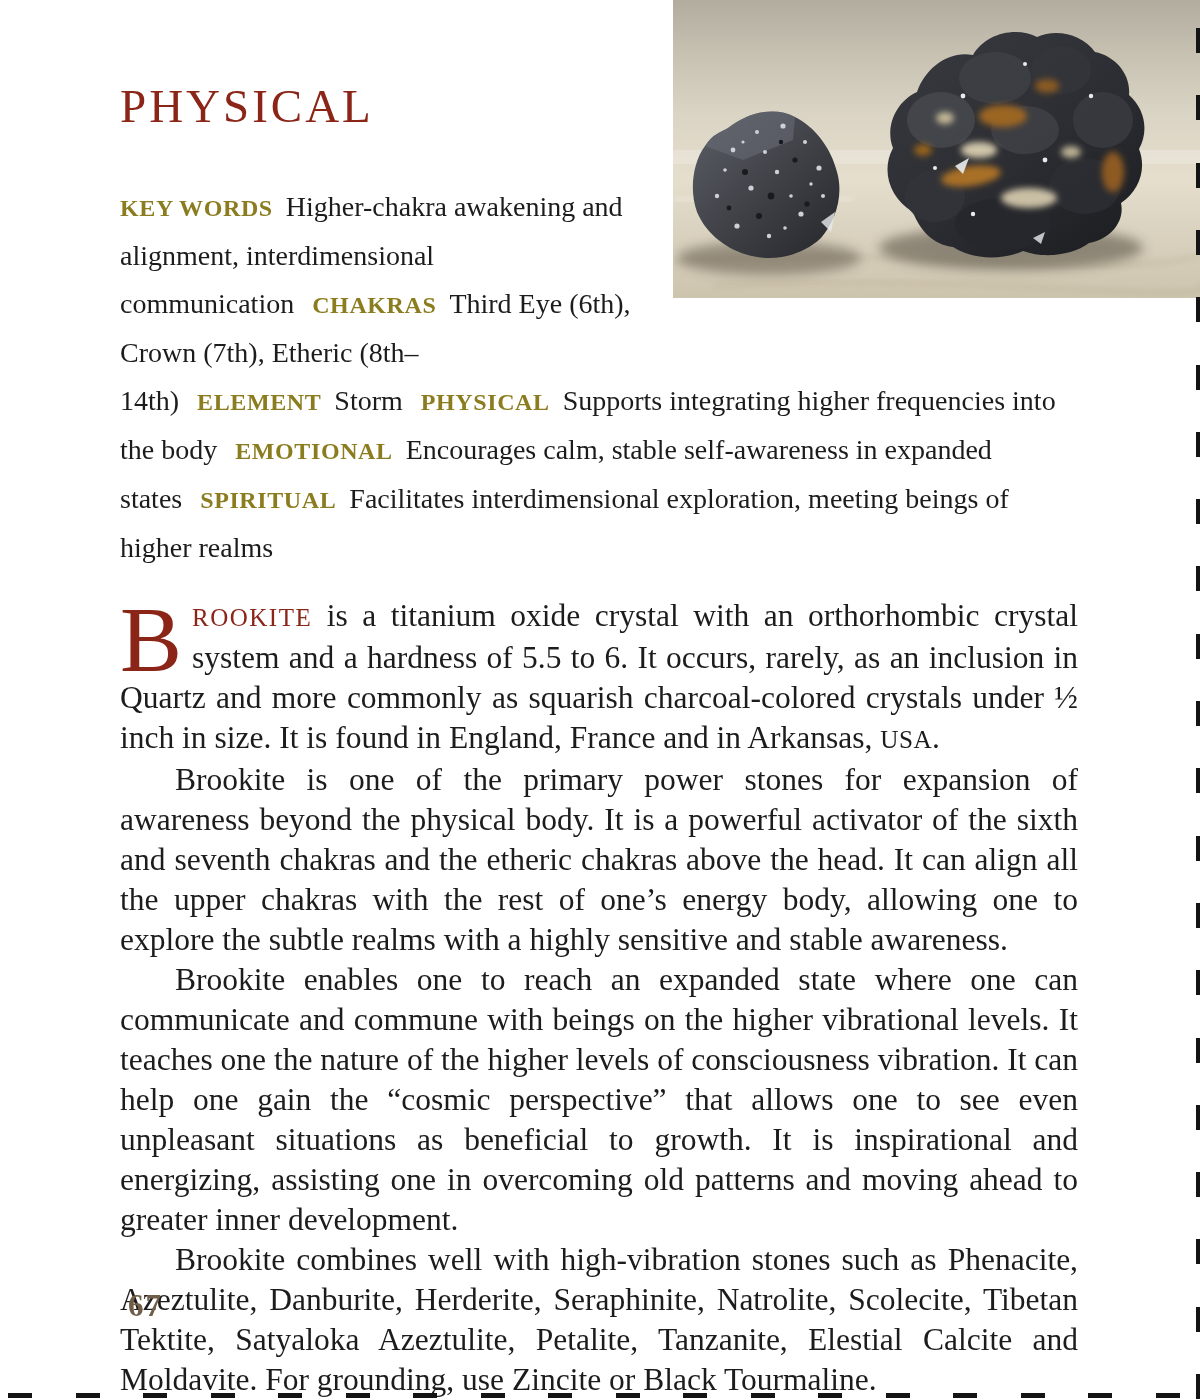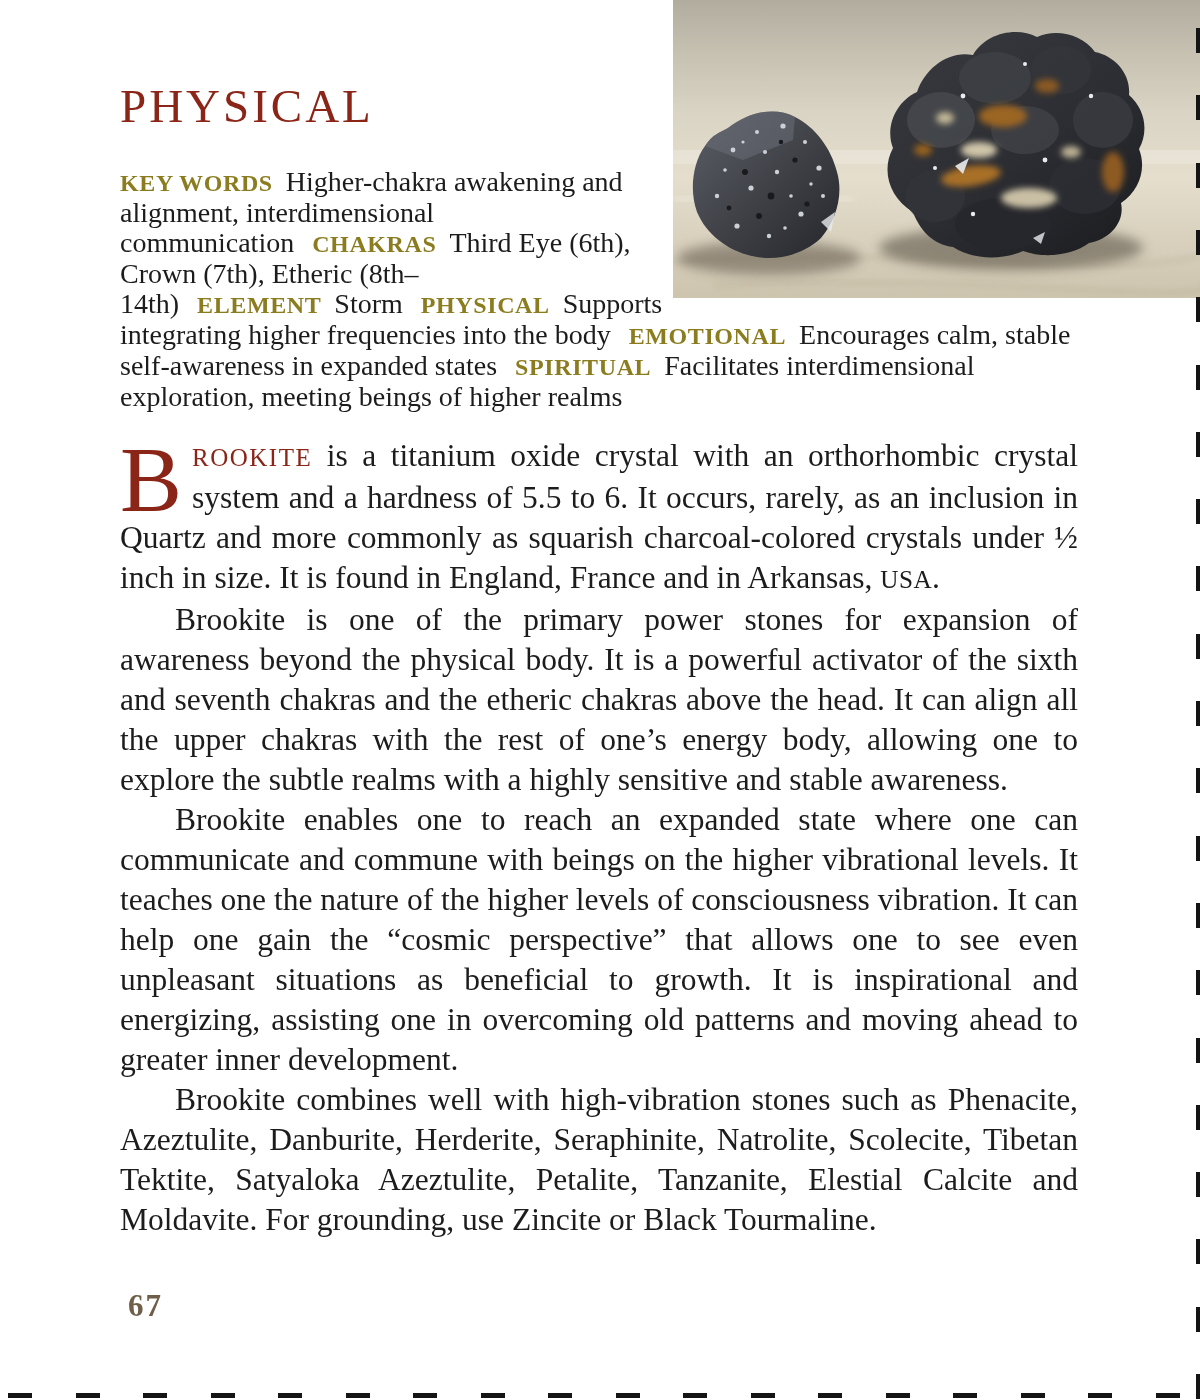--- a/index.html
+++ b/index.html
@@ -14,21 +14,21 @@
   .photo-figure svg { display:block; width:100%; height:100%; }
 
   
   .content { position:absolute; left:120px; top:0; width:958px; }
 
   .title {
     margin:80px 0 0 0; font-weight:400; font-size:47px; line-height:1.12;
     letter-spacing:3px; color:var(--title,#8a2518);
   }
 
-  .keywords { margin:34px 0 0 0; font-size:28px; line-height:30px; }
+  .keywords { margin:50px 0 0 0; font-size:28px; line-height:48px; }
   .kw-spacer { float:right; width:412px; height:152px; }
   .kw-label {
     font-weight:700; color:var(--label,#8b7d1f); font-size:24px;
     letter-spacing:0.6px; margin-right:13px; white-space:nowrap;
   }
   .kw-value { margin-right:18px; }
 
   .body-block { margin-top:24px; }
   .body-para {
     margin:0; font-size:31.5px; line-height:40px; text-align:justify;

